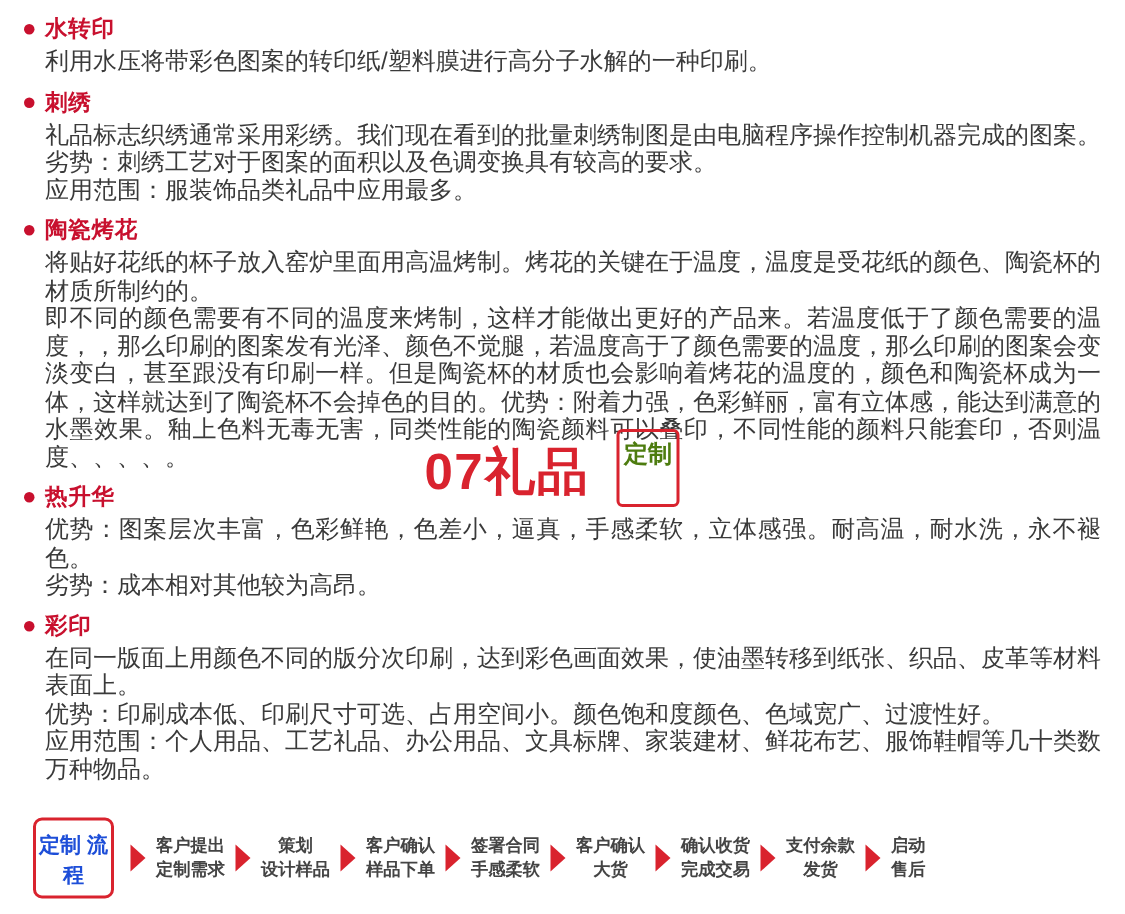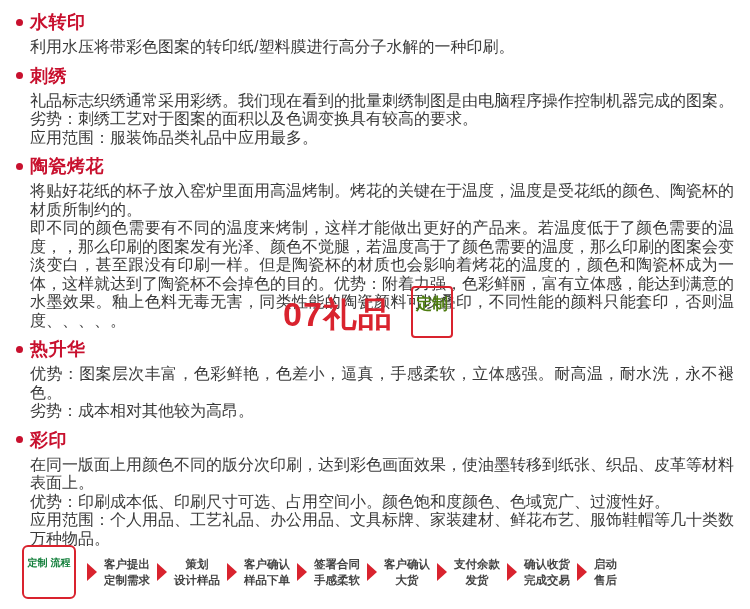--- a/index.html
+++ b/index.html
@@ -33,21 +33,21 @@
   .bullet {
     width: 7px;
     height: 7px;
     border-radius: 50%;
     background: #c8102e;
     margin-right: 7px;
     flex: 0 0 auto;
   }
   .sec-title {
     color: #c8102e;
-    font-size: 18px;
+    font-size: 15px;
     font-weight: bold;
     letter-spacing: 0.5px;
   }
   .sec-body {
     padding-left: 14px;
   }
   .line {
     font-size: 16px;
     line-height: 18.5px;
     color: #3a3a3a;
@@ -99,22 +99,22 @@
     display: flex;
     align-items: center;
     padding-left: 22px;
     box-sizing: border-box;
   }
   .flow-badge {
     width: 54px;
     height: 54px;
     border: 2px solid #d9232e;
     border-radius: 6px;
-    color: #15803d;
-    font-size: 10px;
+    color: #1d4ed8;
+    font-size: 14px;
     font-weight: bold;
     line-height: 20px;
     text-align: center;
     padding-top: 6px;
     box-sizing: border-box;
     margin-right: 8px;
     flex: 0 0 auto;
   }
   .flow-step {
     display: flex;
@@ -229,28 +229,28 @@
       <div class="flow-label">签署合同
 手感柔软</div>
     </div>
     <div class="flow-step">
       <div class="arrow"></div>
       <div class="flow-label">客户确认
 大货</div>
     </div>
     <div class="flow-step">
       <div class="arrow"></div>
+      <div class="flow-label">确认收货
+完成交易</div>
+    </div>
+    <div class="flow-step">
+      <div class="arrow"></div>
       <div class="flow-label">支付余款
 发货</div>
     </div>
     <div class="flow-step">
       <div class="arrow"></div>
-      <div class="flow-label">确认收货
-完成交易</div>
-    </div>
-    <div class="flow-step">
-      <div class="arrow"></div>
       <div class="flow-label">启动
 售后</div>
     </div>
   </div>
 
 </div>
 
 </body></html>

